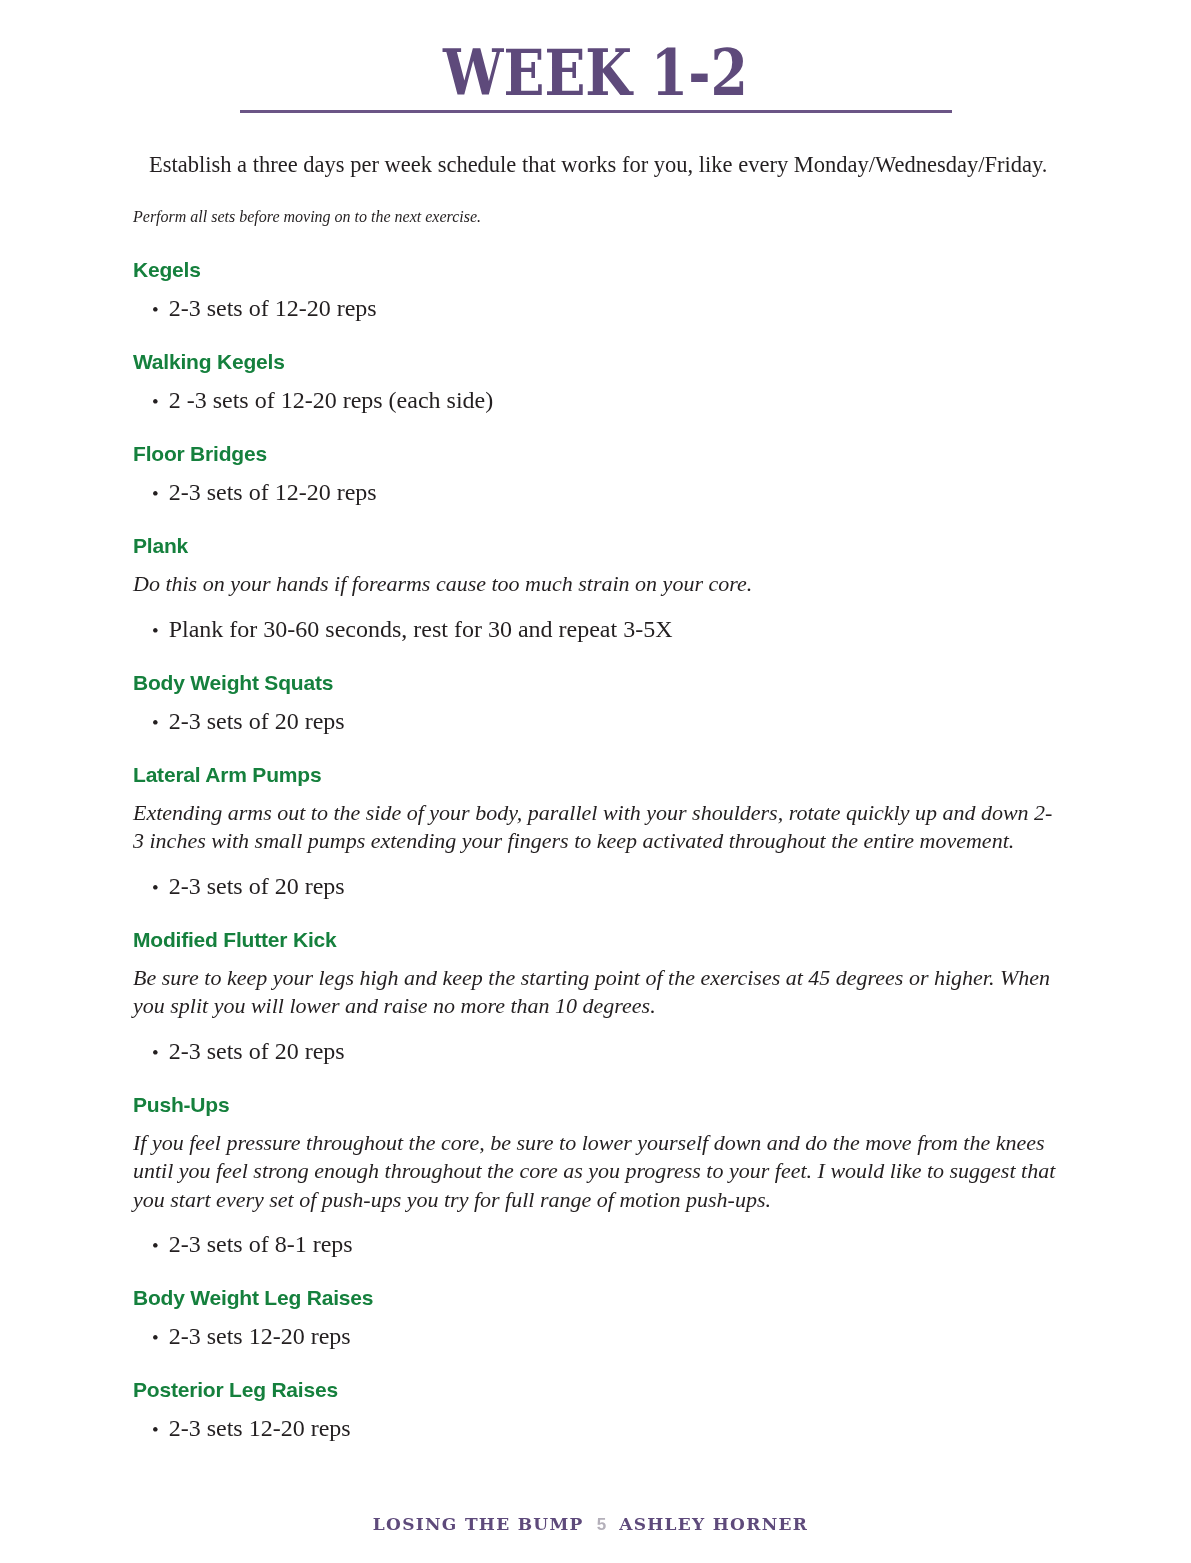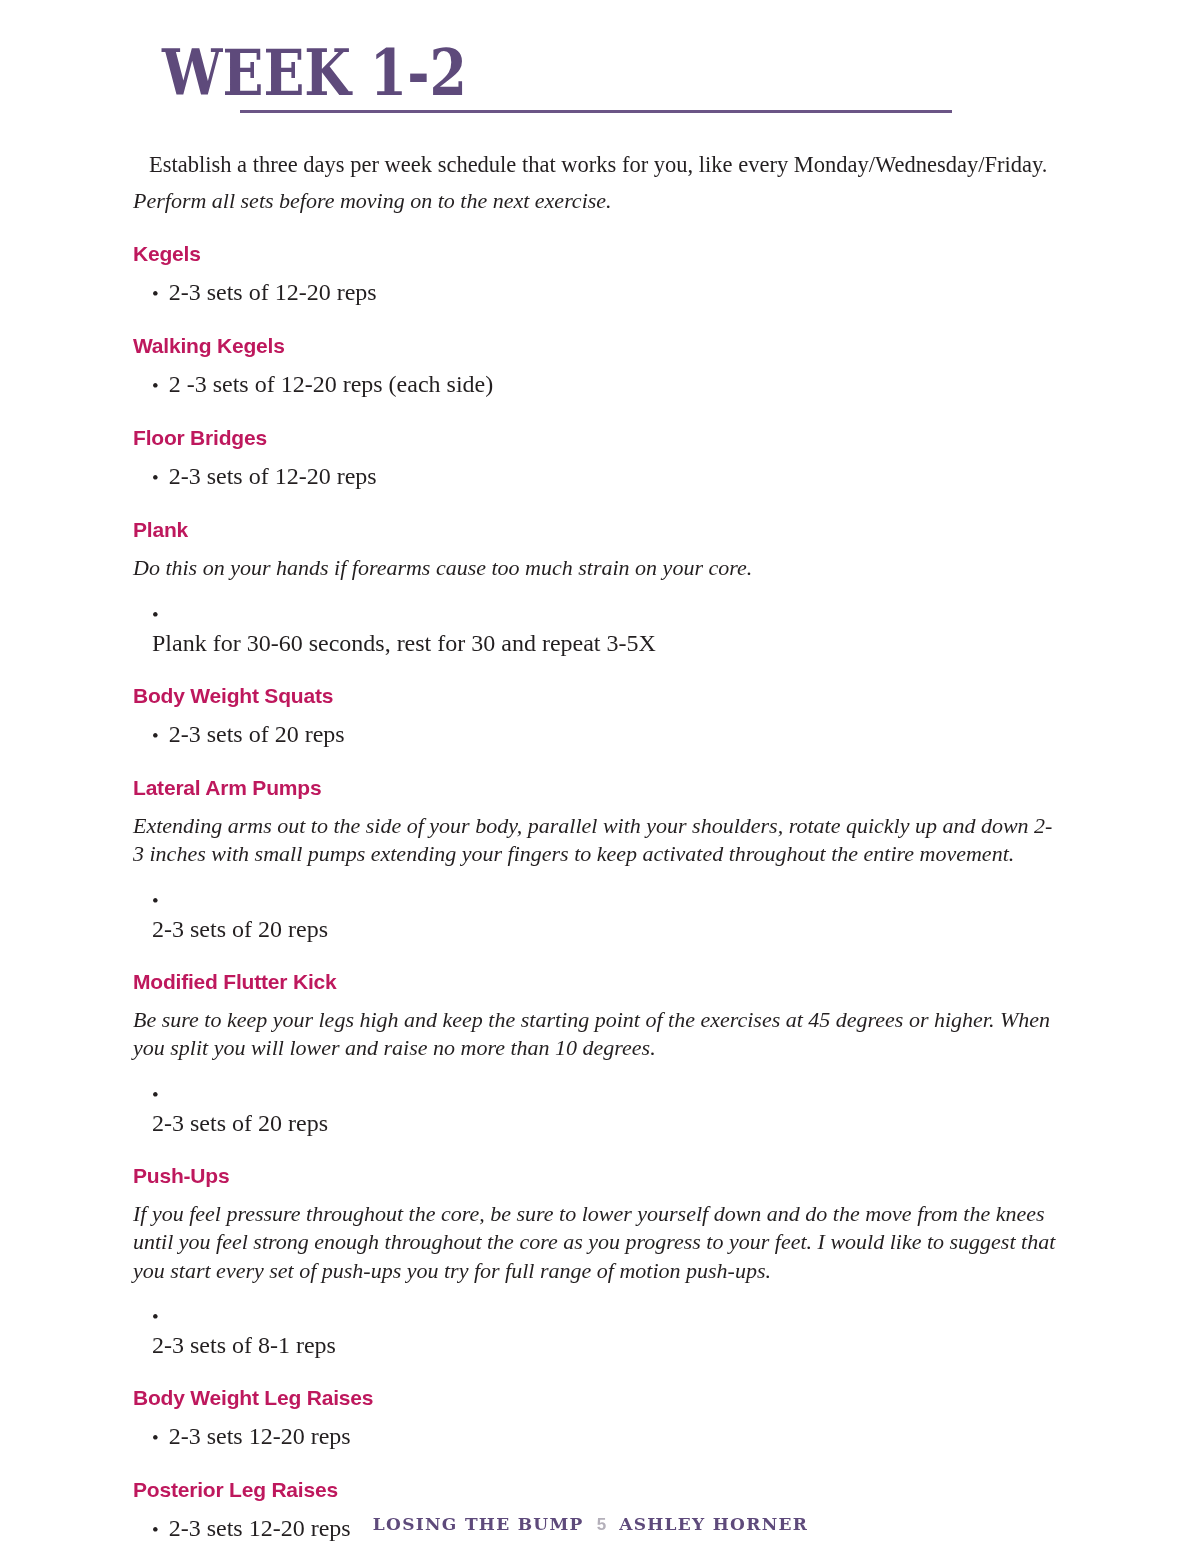--- a/index.html
+++ b/index.html
@@ -13,21 +13,21 @@
     font-family: "Liberation Serif", serif;
     color: #231f20;
   }
   .page {
     padding: 40px 133px 0 133px;
     position: relative;
     height: 100%;
   }
   
   .title-wrap {
-    text-align: left;
+    text-align: center;
   }
   .page-title {
     display: inline-block;
     font-family: "DejaVu Serif", serif;
     font-weight: bold;
     font-size: 64px;
     line-height: 66px;
     color: #5e4a7b;
     transform: scaleX(0.84);
     transform-origin: 50% 100%;
@@ -41,35 +41,35 @@
     height: 0;
   }
   
   .intro-p {
     margin: 36px 0 0 16px;
     font-size: 22.5px;
     line-height: 31px;
     max-width: 930px;
   }
   .note-p {
-    margin: 6px 0 0 0;
-    font-size: 22px;
+    margin: 22px 0 0 0;
+    font-size: 16px;
     line-height: 30px;
     font-style: italic;
     max-width: 930px;
   }
   
   .exercise-name {
     margin: 25px 0 0 0;
     font-family: "Liberation Sans", sans-serif;
     font-weight: 700;
     font-size: 21px;
     line-height: 25px;
     letter-spacing: -0.2px;
-    color: #be185d;
+    color: #15803d;
   }
   .exercise-desc {
     margin: 12px 0 0 0;
     font-size: 22px;
     line-height: 28.5px;
     font-style: italic;
     max-width: 935px;
   }
   .bullet {
     margin: 12px 0 0 0;
@@ -80,21 +80,21 @@
     line-height: 29px;
   }
   .bullet .dot {
     flex: 0 0 auto;
     margin-right: 10px;
   }
   .bullet .dot::before {
     content: "\2022";
     font-size: 19px;
   }
-  .bullet.desc-follow { margin-top: 16px; flex-direction: column; }
+  .bullet.desc-follow { margin-top: 16px; }
   
   .footer {
     position: absolute;
     left: 0;
     right: 10px;
     bottom: 28px;
     text-align: center;
     font-family: "DejaVu Serif", serif;
     font-weight: bold;
     font-size: 17px;

